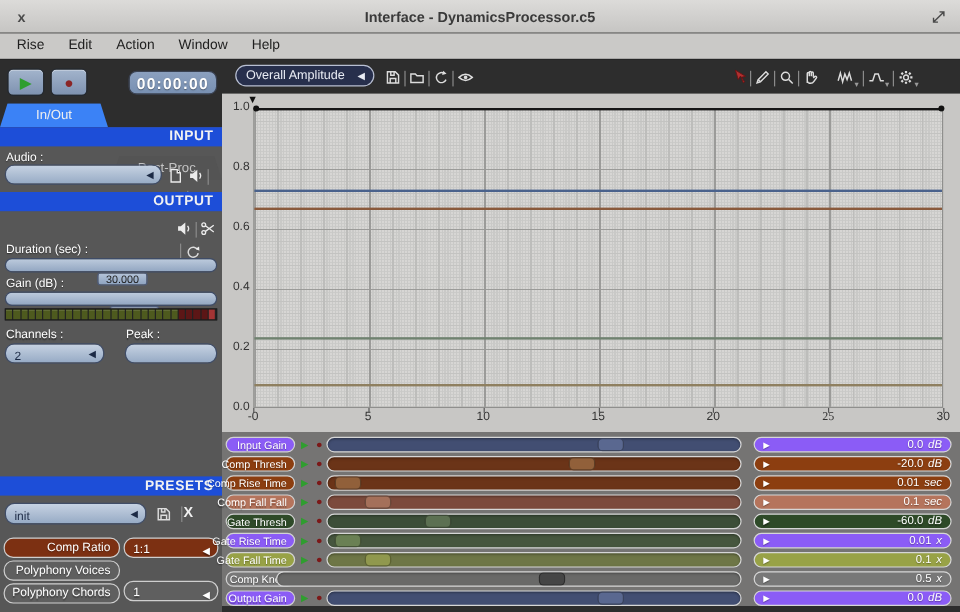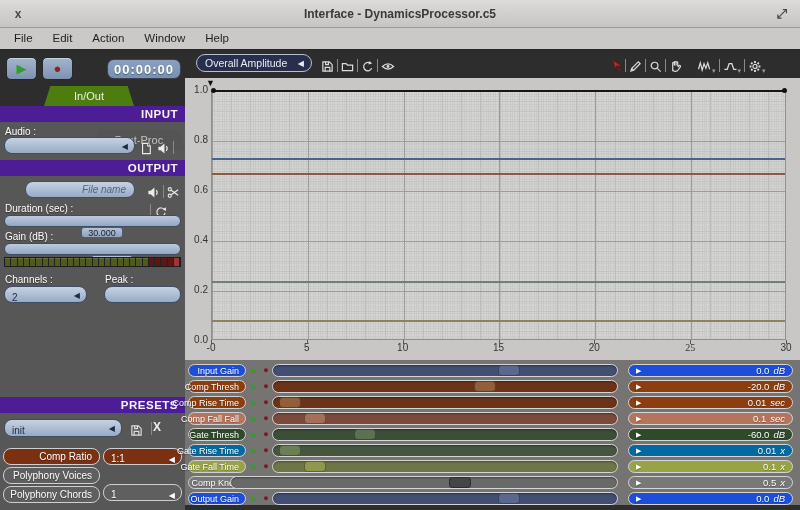--- a/index.html
+++ b/index.html
@@ -11,31 +11,31 @@
   #titlebar{left:0;top:0;width:800px;height:28px;background:linear-gradient(#dcdbd9,#c6c5c3);border-bottom:1px solid #9a9a98;display:flex;align-items:center;justify-content:center;color:#3a3a3a;font-size:12px;font-weight:bold;}
   #close-btn{position:absolute;left:10px;top:6px;width:16px;height:16px;color:#4a4a4a;font-size:12px;line-height:16px;text-align:center;font-weight:bold;}
   #expand-btn{position:absolute;right:10px;top:6px;width:16px;height:16px;color:#4a4a4a;font-size:13px;line-height:16px;text-align:center;}
   #menubar{left:0;top:28px;width:800px;height:22px;background:#cac9c7;border-bottom:1px solid #252525;display:flex;align-items:center;padding-left:4px;}
   .menu-item{padding:0 10px;font-size:11.5px;color:#1e1e1e;line-height:21px;}
 
   
   .lb{background:linear-gradient(#c6d2e2,#97abc5);border:1px solid #404d67;border-radius:8px;color:#1c2a45;}
   .lb .arrow{position:absolute;right:6px;top:50%;transform:translateY(-50%);font-size:8px;color:#1c2a45;}
   .panel-label{color:#fff;font-weight:normal;font-size:10px;text-shadow:0 1px 1px rgba(0,0,0,.45);}
-  .sec-header{background:#4c1d95;color:#f2f2f2;font-weight:bold;font-size:11.5px;text-align:right;padding-right:7px;letter-spacing:.5px;}
+  .sec-header{background:#1d4ed8;color:#f2f2f2;font-weight:bold;font-size:11.5px;text-align:right;padding-right:7px;letter-spacing:.5px;}
   .vdiv{display:inline-block;width:1px;height:13px;background:#8a8a8a;vertical-align:middle;margin:0 3px;}
   svg.ico{vertical-align:middle;}
 
   
   .tbtn{background:linear-gradient(#a3b4cc,#7e92b0);border:1px solid #23282f;border-radius:5px;display:flex;align-items:center;justify-content:center;box-shadow:inset 0 1px 0 rgba(255,255,255,.4);}
   #timer{background:linear-gradient(#8ba0bf,#7890b2);border:1px solid #3a4252;border-radius:7px;color:#fff;font-weight:bold;font-size:13px;display:flex;align-items:center;justify-content:center;letter-spacing:1px;text-shadow:0 1px 1px rgba(0,0,0,.4);}
 
   
   .tab{height:20px;font-size:11px;display:flex;align-items:center;justify-content:center;}
-  .tab.active{background:#4d7c0f;color:#efefef;clip-path:polygon(0 100%,7% 0,93% 0,100% 100%);margin-left:44px;}
+  .tab.active{background:#3b82f6;color:#efefef;clip-path:polygon(0 100%,7% 0,93% 0,100% 100%);}
   .tab.inactive{background:#545454;color:#c3c3c3;clip-path:polygon(0 100%,7% 0,93% 0,100% 100%);}
 
   
   #left-panel{left:0;top:50px;width:185px;height:460px;background:#575757;}
   #left-dark{position:absolute;left:0;top:0;width:185px;height:56px;background:#2d2d2d;}
   input.lb{outline:none;font-family:"Liberation Sans",sans-serif;}
   input.lb::placeholder{color:#53637e;font-style:italic;}
   .lslider{background:linear-gradient(#bccadc,#93a7c2);border:1px solid #3f4c66;border-radius:6px;}
   .lslider .handle{position:absolute;top:0px;height:11px;background:linear-gradient(#b4c3d8,#8ea3c0);border:1px solid #4e5c7a;border-radius:3px;font-size:9px;color:#1d1d1d;display:flex;align-items:center;justify-content:center;margin-top:11px;}
   #meter{display:flex;border:1px solid #1d1d1d;background:#222;}
@@ -76,41 +76,41 @@
   #sliders-bottom{left:185px;top:505px;width:615px;height:5px;background:#2d2d2d;}
   .srow-label{position:absolute;left:3px;width:58px;height:13px;border:1px solid #d2d2d2;border-radius:7px;color:#fff;font-size:9px;display:flex;align-items:center;justify-content:flex-end;padding-right:6px;text-shadow:0 1px 1px rgba(0,0,0,.35);white-space:nowrap;}
   .srow-play{position:absolute;left:64px;width:10px;height:13px;color:#2f9e2f;font-size:8px;line-height:13px;text-align:center;}
   .srow-rec{position:absolute;left:76px;width:10px;height:13px;color:#7c1818;font-size:9px;line-height:13px;text-align:center;}
   .strack{position:absolute;height:13px;border:1px solid #d6d6d6;border-radius:7px;box-shadow:inset 0 1px 2px rgba(0,0,0,.35);}
   .shandle{position:absolute;top:0;width:22px;height:11px;border-radius:4px;border:1px solid rgba(0,0,0,.35);}
   .sval{position:absolute;left:443px;width:165px;height:13px;border:1px solid #d6d6d6;border-radius:7px;color:#fff;font-size:9.5px;display:flex;align-items:center;padding:0 7px;text-shadow:0 1px 1px rgba(0,0,0,.35);}
   .sval .tri{font-size:7px;margin-right:auto;}
   .sval .unit{font-style:italic;margin-left:4px;}
   
-  .th-navy .srow-label,.th-navy .sval{background:#1d4ed8;}   .th-navy .strack{background:#424e72;} .th-navy .shandle{background:#5a6890;}
+  .th-navy .srow-label,.th-navy .sval{background:#8b5cf6;}   .th-navy .strack{background:#424e72;} .th-navy .shandle{background:#5a6890;}
   .th-rust .srow-label,.th-rust .sval{background:#8c3e10;}   .th-rust .strack{background:#6b3418;} .th-rust .shandle{background:#91603a;}
   .th-salmon .srow-label,.th-salmon .sval{background:#b5745c;}.th-salmon .strack{background:#7c4a3c;}.th-salmon .shandle{background:#a4705a;}
   .th-dgreen .srow-label,.th-dgreen .sval{background:#2e4a28;}.th-dgreen .strack{background:#3c4e38;}.th-dgreen .shandle{background:#5c7052;}
-  .th-green .srow-label,.th-green .sval{background:#0369a1;} .th-green .strack{background:#46563e;} .th-green .shandle{background:#6a8054;}
+  .th-green .srow-label,.th-green .sval{background:#8b5cf6;} .th-green .strack{background:#46563e;} .th-green .shandle{background:#6a8054;}
   .th-olive .srow-label,.th-olive .sval{background:#98a246;} .th-olive .strack{background:#6e7646;} .th-olive .shandle{background:#90984e;}
   .th-gray .srow-label,.th-gray .sval{background:#787878;}   .th-gray .strack{background:#696968;} .th-gray .shandle{background:#454545;}
 </style>
 </head>
 <body>
 
 <div id="app">
 
   <div class="abs" id="titlebar">
     <span id="close-btn">x</span>
     <span>Interface - DynamicsProcessor.c5</span>
     <span id="expand-btn">⤢</span>
   </div>
 
   <div class="abs" id="menubar">
-      <div class="menu-item">File</div>
+      <div class="menu-item">Rise</div>
       <div class="menu-item">Edit</div>
       <div class="menu-item">Action</div>
       <div class="menu-item">Window</div>
       <div class="menu-item">Help</div>
     </div>
 
   <div class="abs" id="left-panel">
     <div id="left-dark"></div>
     <div class="abs tbtn" style="left:6px;top:7px;width:31px;height:23px;">
       <span style="color:#2f9e2f;font-size:13px;">▶</span>
@@ -141,21 +141,20 @@
                 <circle cx="3" cy="3.5" r="1.7"></circle>
                 <circle cx="3" cy="10.5" r="1.7"></circle>
                 <path d="M4.5 4.5L12 10M4.5 9.5L12 4"></path>
               </g>
             </svg></span><span class="vdiv"></span><span style="display: inline-block; vertical-align: middle;"><svg class="ico" width="11" height="13" viewBox="0 0 14 14">
               <path fill="#ececec" d="M3 2l9 5-9 5z"></path>
             </svg></span></span></span>
 
     <div class="abs sec-header" style="left:0;top:110px;width:185px;height:16px;line-height:16px;">OUTPUT</div>
 
-    <input class="abs lb" style="left: 25px; top: 131px; width: 110px; height: 17px; font-size: 10px; text-align: right; padding-right: 8px;" placeholder="File name">
     <span class="abs" id="output-icons" style="left:147px;top:132px;"><span style="display: inline-block; vertical-align: middle;"><svg class="ico" width="13" height="13" viewBox="0 0 14 14">
             <path fill="#ececec" d="M1.5 5v4h2.5L8 12.5V1.5L4 5z"></path>
             <path stroke="#ececec" fill="none" stroke-width="1.2" d="M10 4.5q2 2.5 0 5"></path>
           </svg></span><span class="vdiv"></span><span style="display: inline-block; vertical-align: middle;"><svg class="ico" width="13" height="13" viewBox="0 0 14 14">
             <g stroke="#ececec" stroke-width="1.2" fill="none">
               <circle cx="3" cy="3.5" r="1.7"></circle>
               <circle cx="3" cy="10.5" r="1.7"></circle>
               <path d="M4.5 4.5L12 10M4.5 9.5L12 4"></path>
             </g>
           </svg></span><span class="vdiv"></span><span style="display: inline-block; vertical-align: middle;"><svg class="ico" width="13" height="13" viewBox="0 0 14 14">

